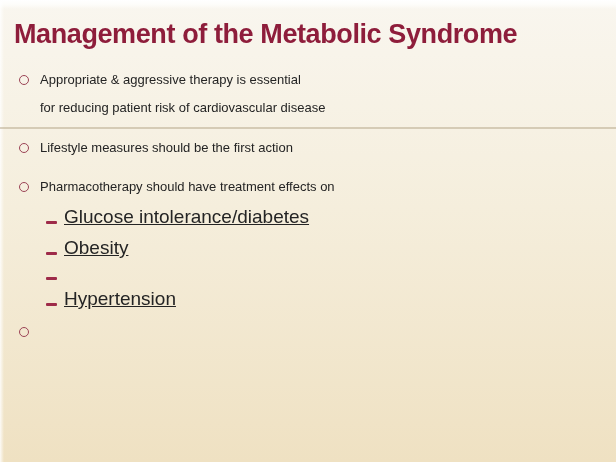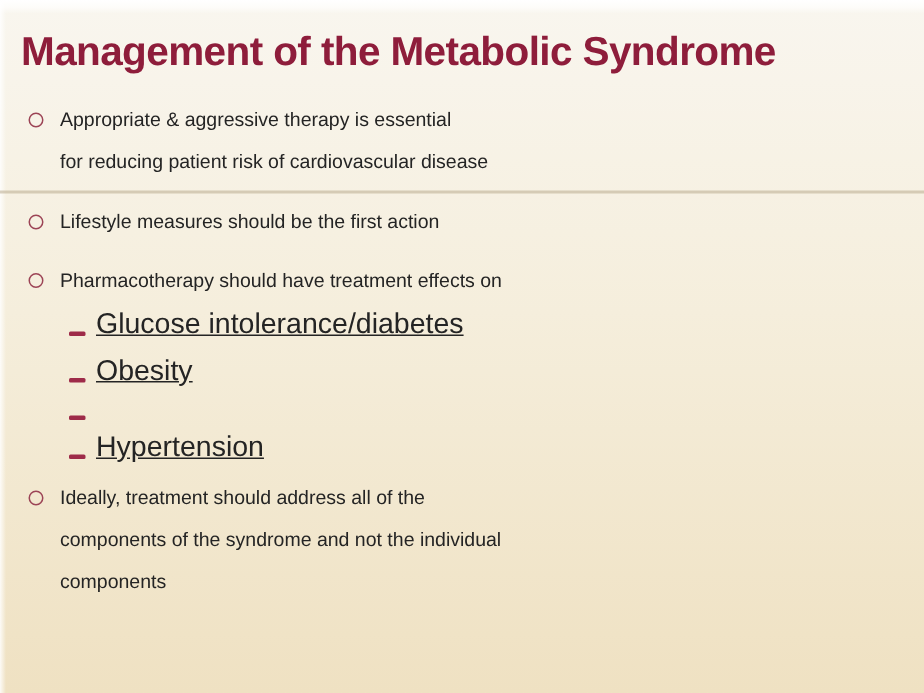--- a/index.html
+++ b/index.html
@@ -165,21 +165,16 @@
         <div class="lines">
           <div>Hypertension</div>
         </div>
       </div>
     </div>
 
     <div class="li1 b4">
       <span class="marker-box">
           <span class="ring"></span>
         </span>
-      <div class="lines">
-        <div>Ideally, treatment should address all of the</div>
-        <div>components of the syndrome and not the individual</div>
-        <div>components</div>
-      </div>
     </div>
 
   </div>
 </div>
 
 </body></html>

